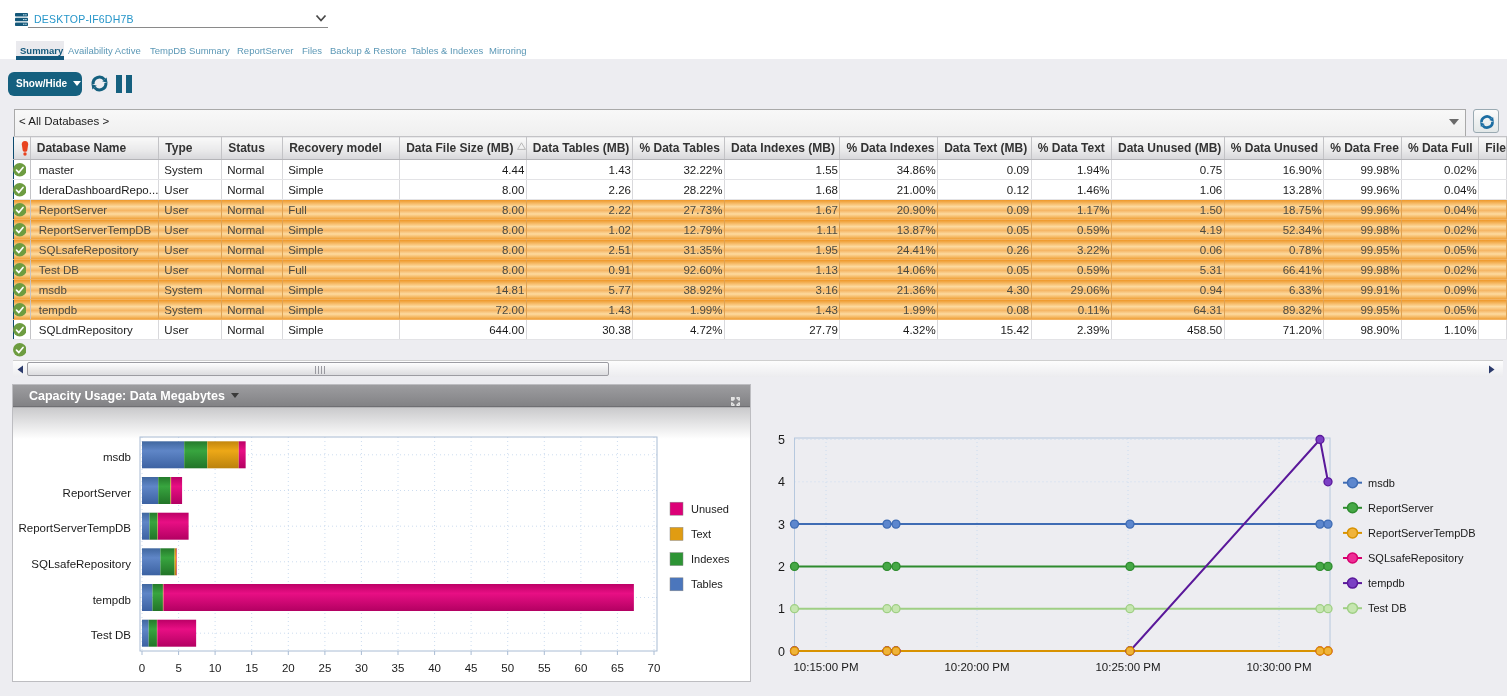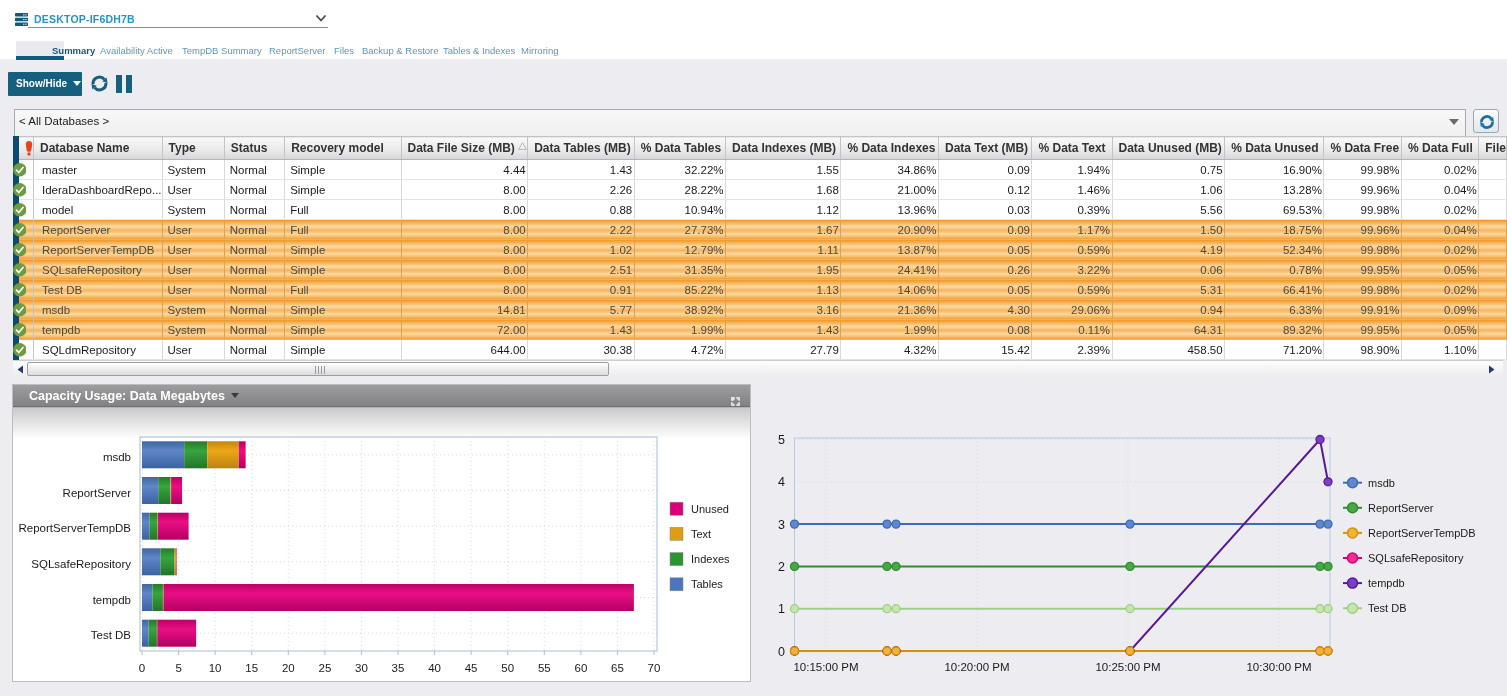--- a/index.html
+++ b/index.html
@@ -1,35 +1,35 @@
 <!DOCTYPE html>
 <html><head><meta charset="utf-8">
 <style>
 * { margin:0; padding:0; box-sizing:border-box; }
 html,body { width:1507px; height:696px; overflow:hidden; background:#fff;
   font-family:"Liberation Sans", sans-serif; }
 .abs { position:absolute; }
 #page { position:relative; width:1507px; height:696px; }
 #band { position:absolute; left:0; top:59px; width:1507px; height:637px; background:#ededf1; }
 
-#srvname { position:absolute; left:34px; top:13px; font-size:10.5px; font-weight:bold; color:#2595c9; letter-spacing:0.2px; }
+#srvname { position:absolute; left:34px; top:13px; font-size:10.5px; font-weight:normal; color:#2595c9; letter-spacing:0.2px; }
 #srvline { position:absolute; left:28px; top:27px; width:300px; height:1px; background:#8a8a8a; }
 
-.tab { position:absolute; top:45px; height:12px; font-size:9.5px; color:#5c98b6; white-space:nowrap;margin-left:32px; }
+.tab { position:absolute; top:45px; height:12px; font-size:9.5px; color:#5c98b6; white-space:nowrap; }
 #tab-active { position:absolute; left:16px; top:41px; width:48px; height:15px; background:#eaeaee; }
 #tab-bar { position:absolute; left:16px; top:56px; width:48px; height:3.5px; background:#14587c; }
 
-#showhide { position:absolute; left:8px; top:72px; width:74px; height:24px; background:#15607f; border-radius:1px; color:#fff; font-size:10px; font-weight:bold; text-align:left; padding-left:8px; line-height:24px; }
+#showhide { position:absolute; left:8px; top:72px; width:74px; height:24px; background:#15607f; border-radius:6px; color:#fff; font-size:10px; font-weight:bold; text-align:left; padding-left:8px; line-height:24px; }
 
 #dbsel { position:absolute; left:14px; top:109px; width:1452px; height:32px; background:linear-gradient(#f8f8f8,#eeeeee); border:1px solid #a9a9a9; font-size:11.5px; color:#1a1a1a; line-height:22px; padding-left:4px; }
 #selcaret { position:absolute; left:1449px; top:119px; width:0; height:0; border-left:5px solid transparent; border-right:5px solid transparent; border-top:6px solid #6a6a6a; }
 #refbtn { position:absolute; left:1473px; top:109px; width:26px; height:24px; border:1px solid #9aaab2; border-radius:3px; background:linear-gradient(#fbfbfb,#e2e7e7); }
 
 #tbl { position:absolute; left:13px; top:136px; border-collapse:collapse; table-layout:fixed; font-size:11.5px; color:#1a1a1a; }
-#tbl { border-left:6px solid #0c4a6e; }
+#tbl { border-left:1px solid #0c4a6e; }
 #tbl th { height:23px; background:linear-gradient(#f9f9f9,#e9e9ea 60%,#d7d7da); border-right:1px solid #c3c3c6; border-top:1px solid #c3c3c6; border-bottom:1px solid #b4b4b8; font-size:12px; font-weight:bold; color:#333; padding:0 0 0 6px; white-space:nowrap; overflow:hidden; text-align:left; }
 #tbl td { height:20px; border-right:1px solid #d9d9dc; border-bottom:1px solid #e3e3e6; padding:0; white-space:nowrap; overflow:hidden; }
 #tbl td.tl { padding-left:5px; }
 #tbl td.nm { padding-left:8px; }
 #tbl td.tr { text-align:right; padding-right:1.5px; }
 #tbl tr.wrow { background:#fff; }
 #tbl tr.orow { background:linear-gradient(180deg,#ee9728 0%,#fdda9f 33%,#f5b564 52%,#fdda9f 70%,#ee9728 100%); }
 #tbl tr.orow td { border-right-color:#dfa253; border-bottom-color:#f2b160; color:#4a4a42; }
 #tbl .c0 { border-right:1px solid #c3c3c6 !important; }
 
@@ -177,39 +177,20 @@
           <td class="tr">1.68</td>
           <td class="tr">21.00%</td>
           <td class="tr">0.12</td>
           <td class="tr">1.46%</td>
           <td class="tr">1.06</td>
           <td class="tr">13.28%</td>
           <td class="tr">99.96%</td>
           <td class="tr">0.04%</td>
           <td></td>
         </tr>
-<tr class="wrow">
-          <td class="c0"></td>
-          <td class="tl nm">model</td>
-          <td class="tl">System</td>
-          <td class="tl">Normal</td>
-          <td class="tl">Full</td>
-          <td class="tr">8.00</td>
-          <td class="tr">0.88</td>
-          <td class="tr">10.94%</td>
-          <td class="tr">1.12</td>
-          <td class="tr">13.96%</td>
-          <td class="tr">0.03</td>
-          <td class="tr">0.39%</td>
-          <td class="tr">5.56</td>
-          <td class="tr">69.53%</td>
-          <td class="tr">99.98%</td>
-          <td class="tr">0.02%</td>
-          <td></td>
-        </tr>
 <tr class="orow">
           <td class="c0"></td>
           <td class="tl nm">ReportServer</td>
           <td class="tl">User</td>
           <td class="tl">Normal</td>
           <td class="tl">Full</td>
           <td class="tr">8.00</td>
           <td class="tr">2.22</td>
           <td class="tr">27.73%</td>
           <td class="tr">1.67</td>
@@ -261,21 +242,21 @@
           <td></td>
         </tr>
 <tr class="orow">
           <td class="c0"></td>
           <td class="tl nm">Test DB</td>
           <td class="tl">User</td>
           <td class="tl">Normal</td>
           <td class="tl">Full</td>
           <td class="tr">8.00</td>
           <td class="tr">0.91</td>
-          <td class="tr">85.22%</td>
+          <td class="tr">92.60%</td>
           <td class="tr">1.13</td>
           <td class="tr">14.06%</td>
           <td class="tr">0.05</td>
           <td class="tr">0.59%</td>
           <td class="tr">5.31</td>
           <td class="tr">66.41%</td>
           <td class="tr">99.98%</td>
           <td class="tr">0.02%</td>
           <td></td>
         </tr>

